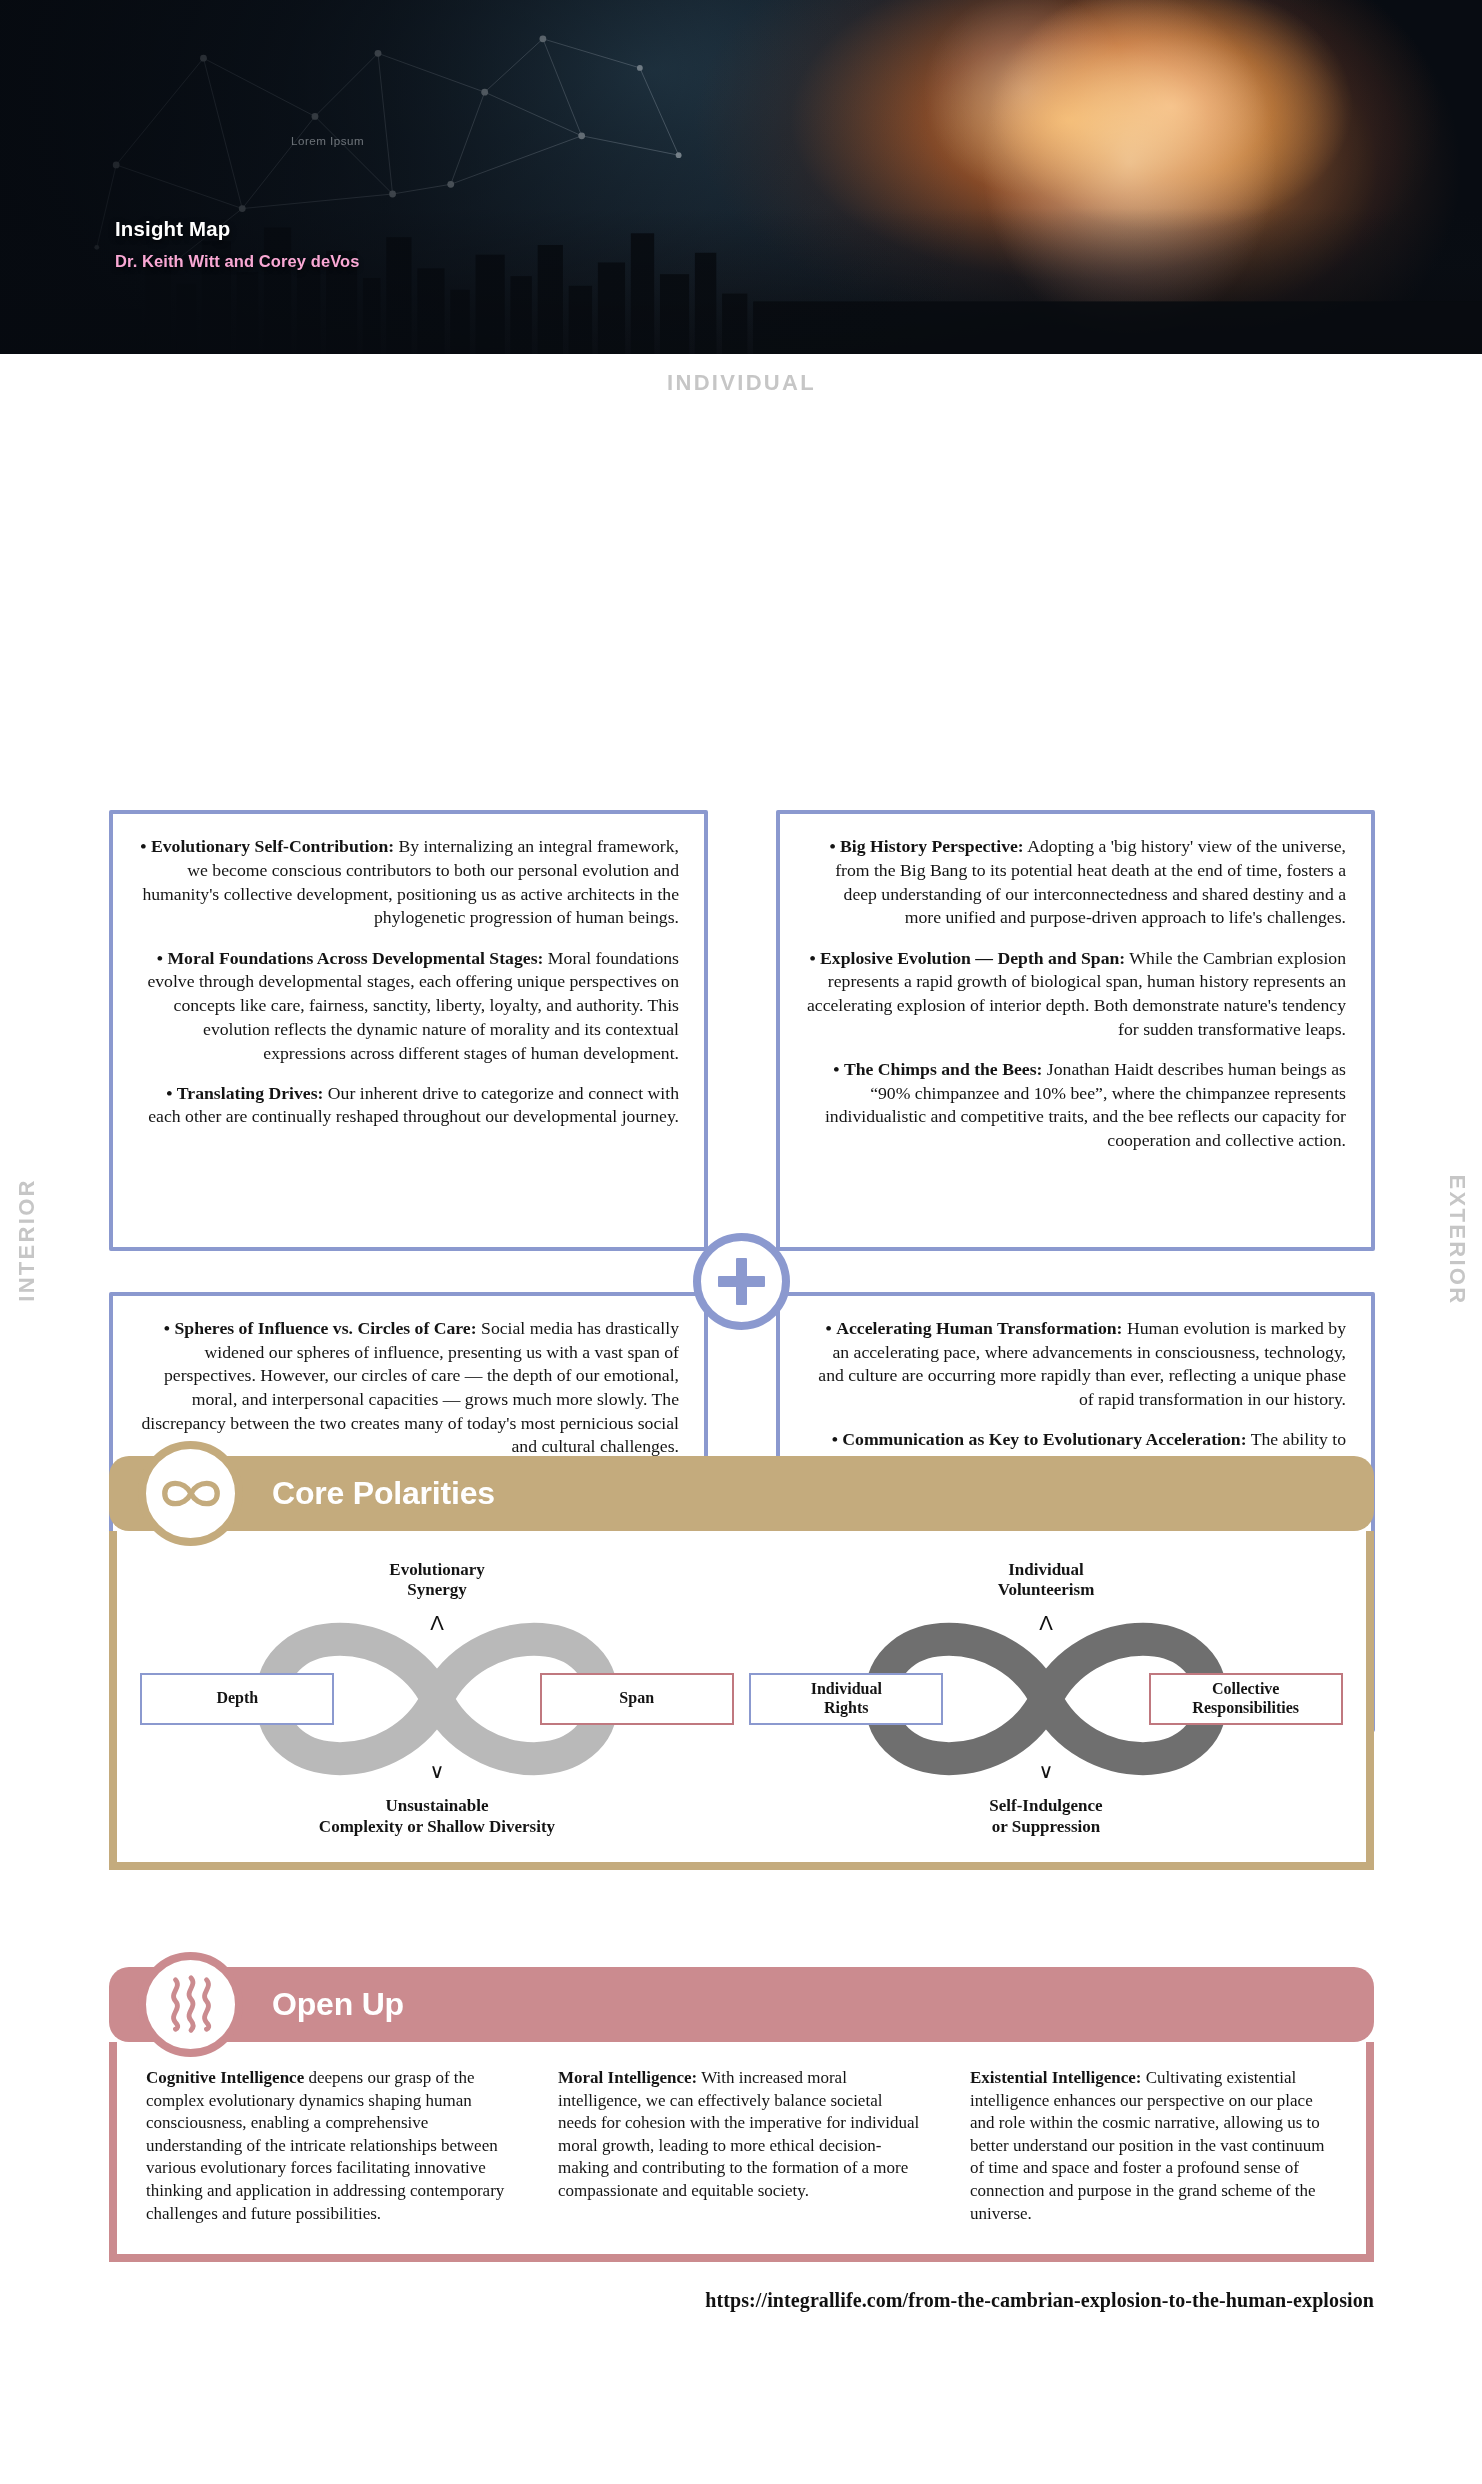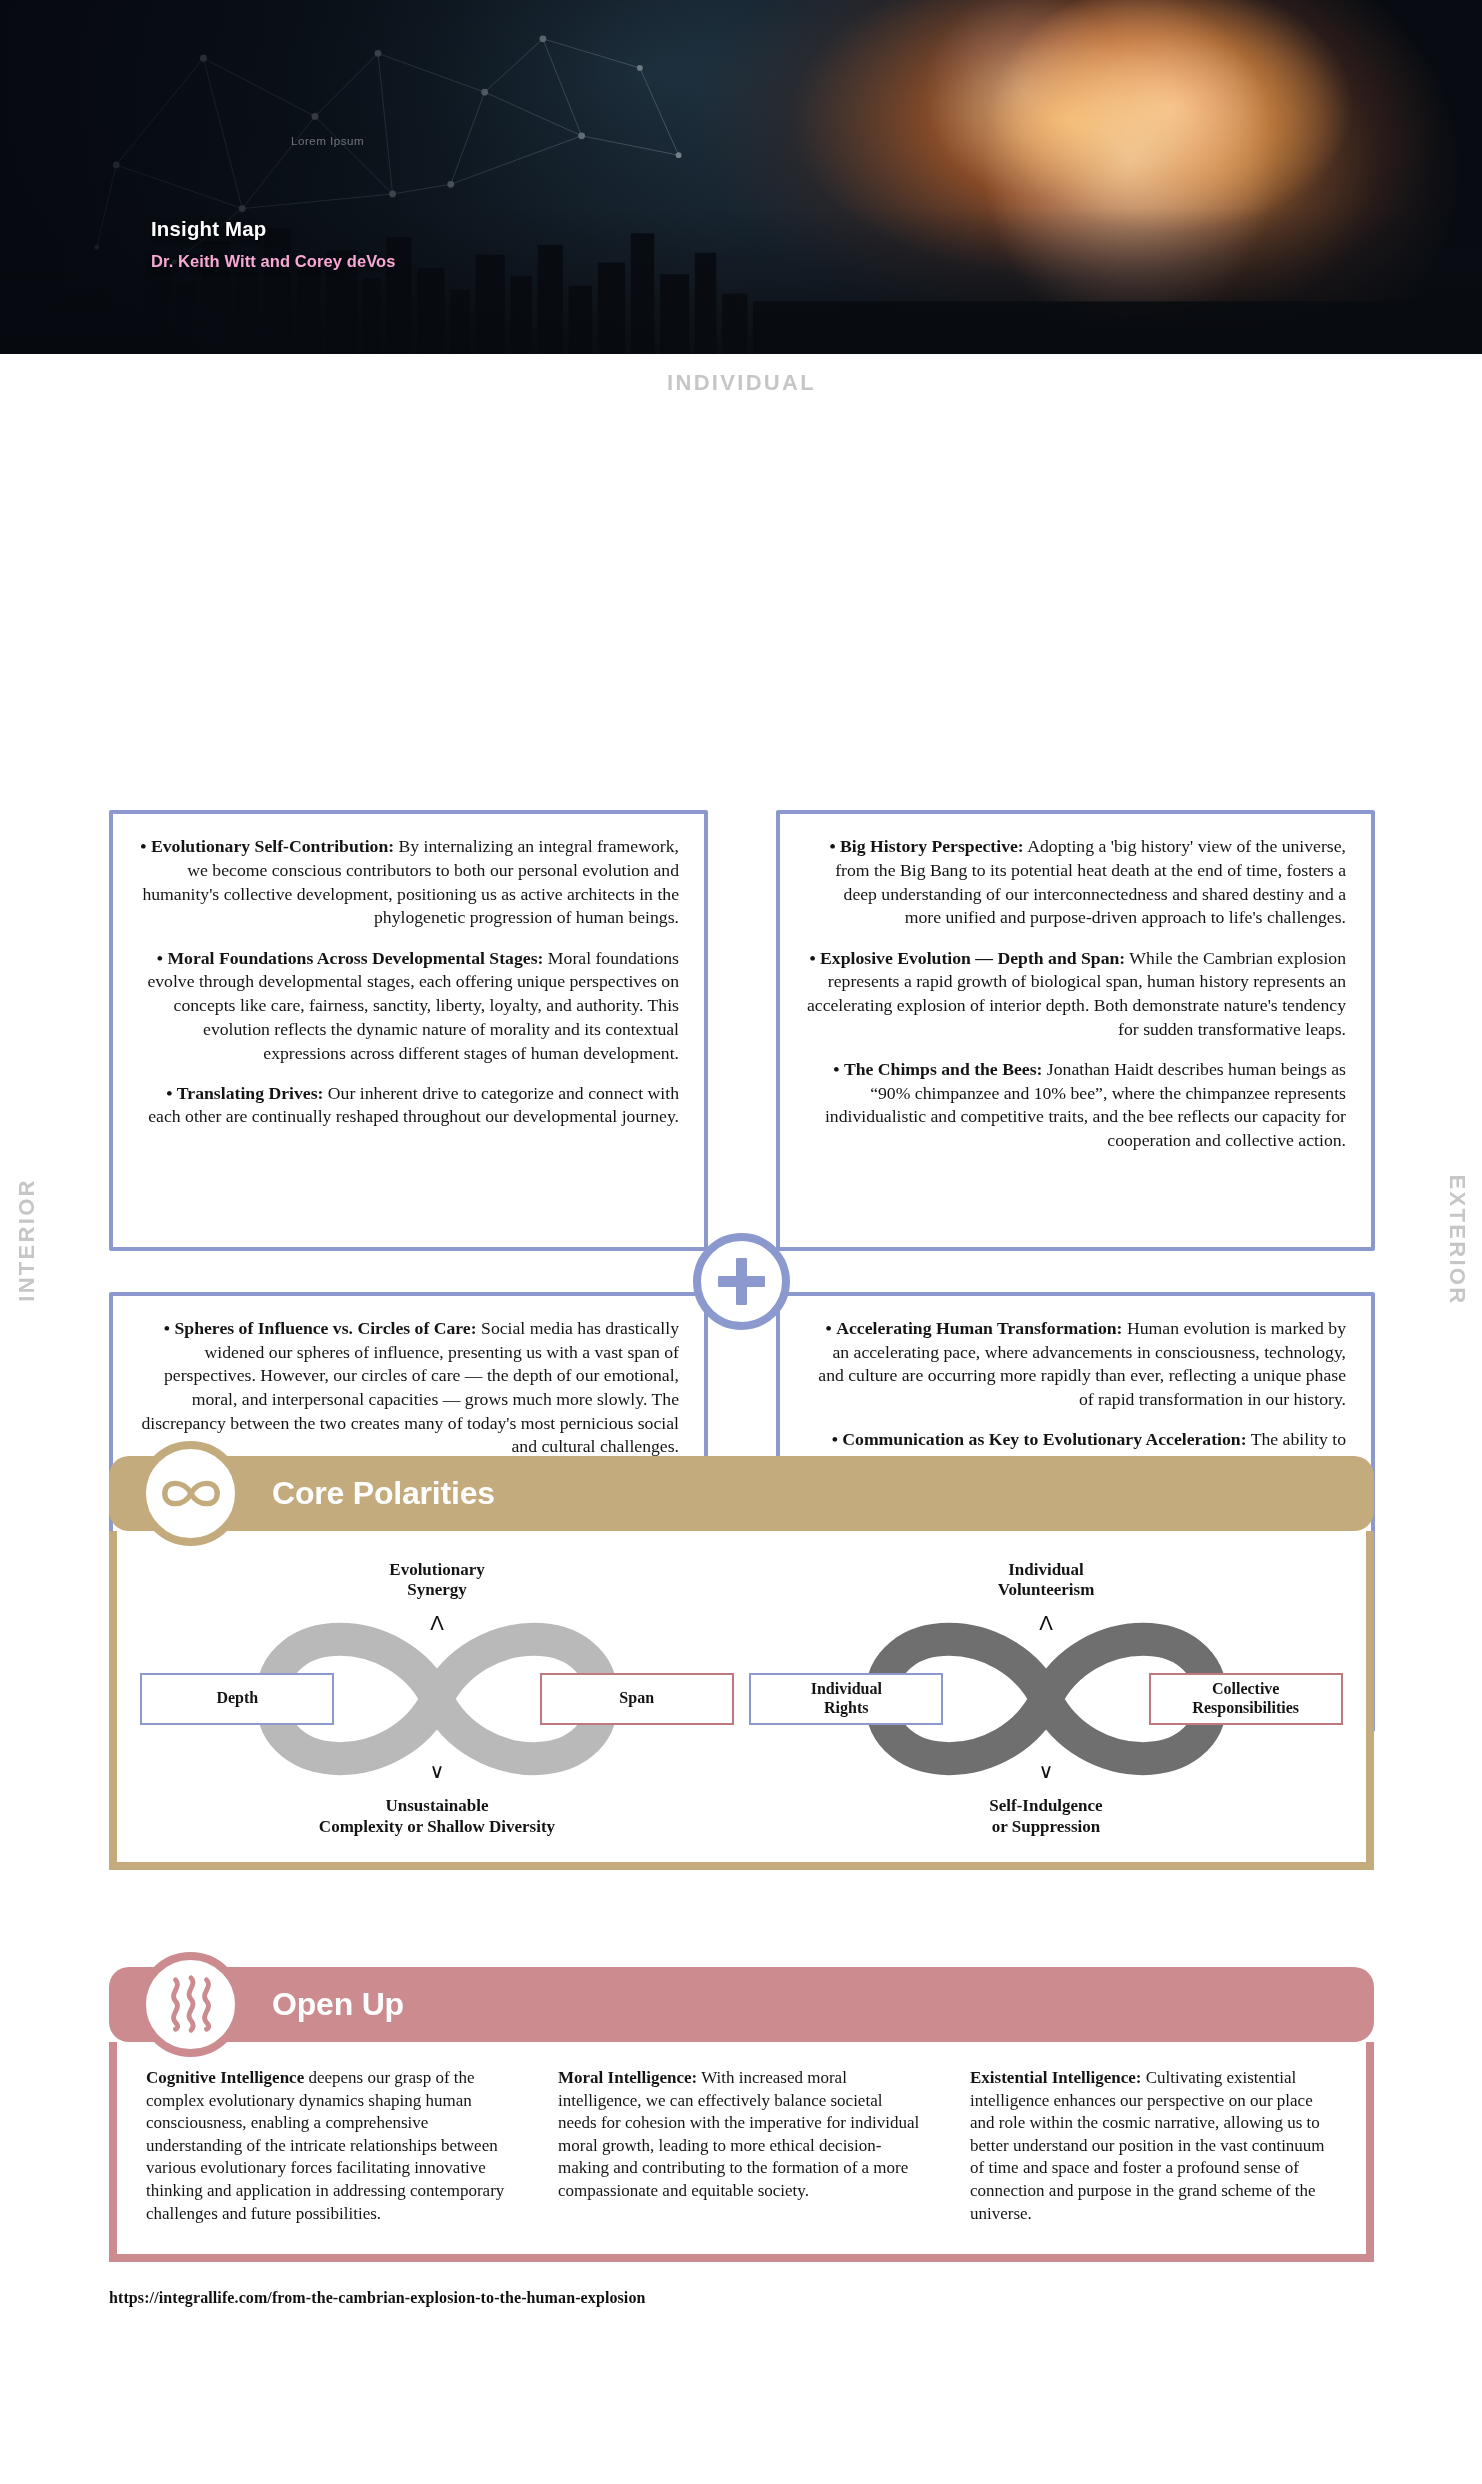--- a/index.html
+++ b/index.html
@@ -40,21 +40,21 @@
       radial-gradient(ellipse 204px 243px at 52% 46%, rgba(210,176,150,.70) 0%, rgba(150,110,90,.45) 45%, rgba(0,0,0,0) 72%),
       radial-gradient(ellipse 320px 291px at 64% 48%, rgba(255,150,60,.45) 0%, rgba(120,60,30,.20) 50%, rgba(0,0,0,0) 76%),
       radial-gradient(ellipse 146px 146px at 38% 26%, rgba(190,200,215,.35) 0%, rgba(0,0,0,0) 70%);
     mix-blend-mode:screen;
   }
   .hero-net { position:absolute; left:58px; top:0; width:737px; height:291px; opacity:.62; }
   .hero-vig {
     position:absolute; inset:0;
     background:linear-gradient(90deg, rgba(6,10,16,.88) 0%, rgba(6,10,16,.62) 26%, rgba(6,10,16,.18) 48%, rgba(6,10,16,0) 66%);
   }
-  .hero-text { position:absolute; left:115px; bottom:83px; z-index:5;margin-left:36px; }
+  .hero-text { position:absolute; left:115px; bottom:83px; z-index:5; }
   .hero-kicker {
     font-family:"Liberation Sans", sans-serif;
     font-weight:bold; font-size:20.4px; color:#ffffff;
     letter-spacing:0.2px; margin-bottom:7.8px;
     text-shadow:0 1.9px 6.8px rgba(0,0,0,.75);
   }
   .hero-title {
     font-family:"Liberation Sans", sans-serif;
     font-weight:bold; font-size:42px; line-height:1.08; color:#ffffff;
     letter-spacing:-0.6px;
@@ -215,22 +215,22 @@
     border:8.7px solid #cb8b8f; border-top:none;
     padding:25px 29px 29px 29px;
     display:flex; gap:45px;
   }
   .ou-col { flex:1; font-size:17px; line-height:1.33; }
   .ou-col .lead { font-weight:bold; }
 
   
   .footer {
     width:1265px; margin:27px auto 0 auto;
-    text-align:left;
-    font-size:16px; font-weight:bold;
+    text-align:right;
+    font-size:20px; font-weight:bold;
     letter-spacing:0.1px;
     color:#111;
   }
 </style>
 </head>
 <body>
 
 <div class="hero">
   <div class="hero-sky"></div>
   <svg class="hero-net" viewBox="0 0 760 300" preserveAspectRatio="none">

